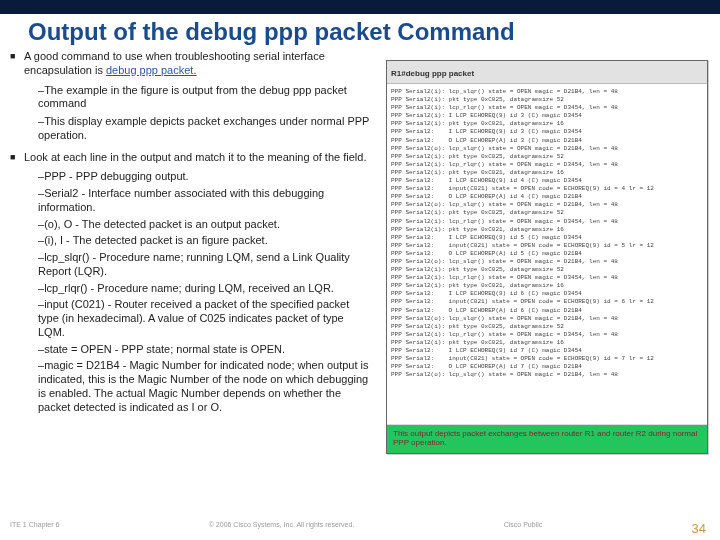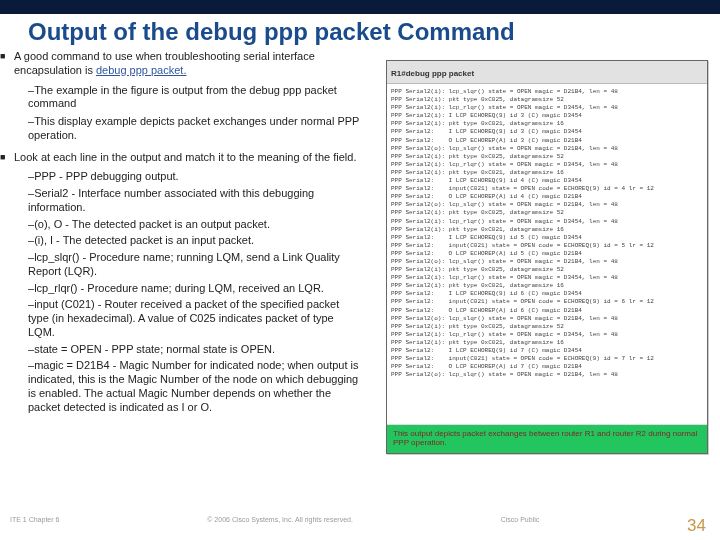--- a/index.html
+++ b/index.html
@@ -1,34 +1,34 @@
 <!DOCTYPE html>
 <html><head>
 <meta charset="utf-8">
 <style>
   * { box-sizing: border-box; margin: 0; padding: 0; }
   html, body { width: 720px; height: 540px; overflow: hidden; font-family: Arial, Helvetica, sans-serif; background: #fff; }
   .slide { position: relative; width: 720px; height: 540px; }
   .topbar { position: absolute; top: 0; left: 0; width: 720px; height: 14px; background: #0a1a3a; }
   .title { position: absolute; top: 18px; left: 28px; font-size: 24px; font-weight: 700; color: #1a4b8c; }
-  .content { position: absolute; top: 50px; left: 0; width: 360px; height: 480px; font-size: 11px; color: #222; line-height: 1.25; }
+  .content { position: absolute; top: 50px; left: 10px; width: 360px; height: 480px; font-size: 11px; color: #222; line-height: 1.25; }
   .bullet1 { position: relative; padding-left: 14px; margin-bottom: 6px; }
   .bullet1::before { content: "■"; position: absolute; left: 0; top: 1px; font-size: 9px; color: #222; }
   .bullet1 .highlight { color: #3055a0; text-decoration: underline; }
   .sub { padding-left: 28px; margin-bottom: 4px; }
   .sub::before { content: "–"; }
   .subsub { padding-left: 28px; margin-bottom: 3px; }
   .subsub::before { content: "–"; }
   .figurebox { position: absolute; top: 60px; right: 12px; width: 322px; height: 394px; border: 1px solid #666; background: #fff; box-shadow: 1px 1px 0 rgba(0,0,0,.2); }
   .figure-header { width: 100%; height: 23px; background: #e2e2e2; border-bottom: 1px solid #bbb; padding: 1px 4px; }
   .figure-header span { font-size: 8px; font-weight: 700; color: #333; }
   .figure-body { padding: 4px 4px 0; font-family: "Courier New", monospace; font-size: 6px; line-height: 1.35; color: #444; white-space: pre; height: 342px; overflow: hidden; }
   .figure-caption { position: absolute; bottom: 0; left: 0; width: 100%; padding: 4px 6px 6px; background: #22c55e; border-top: 1px solid #ddd; font-size: 8px; color: #7a2a2a; }
   .footer { position: absolute; bottom: 4px; left: 10px; width: 700px; font-size: 7px; color: #9a9a9a; display: flex; justify-content: space-between; }
-  .footer .pagenum { color: #c59a4a; font-size: 17px; margin-right: 4px; }
+  .footer .pagenum { color: #c59a4a; font-size: 13px; margin-right: 4px; }
 </style>
 </head>
 <body>
 
 <div class="slide">
   <div class="topbar"></div>
   <h1 class="title">Output of the debug ppp packet Command</h1>
 
   <div class="content">
     <div class="bullet1">
@@ -36,21 +36,21 @@
     </div>
     <div class="sub">The example in the figure is output from the debug ppp packet command</div>
     <div class="sub">This display example depicts packet exchanges under normal PPP operation.</div>
 
     <div class="bullet1" style="margin-top:8px">
       <span>Look at each line in the output and match it to the meaning of the field.</span>
     </div>
     <div class="subsub">PPP - PPP debugging output.</div>
     <div class="subsub">Serial2 - Interface number associated with this debugging information.</div>
     <div class="subsub">(o), O - The detected packet is an output packet.</div>
-    <div class="subsub">(i), I - The detected packet is an input packet.</div>
+    <div class="subsub">(i), I - The detected packet is an figure packet.</div>
     <div class="subsub">lcp_slqr() - Procedure name; running LQM, send a Link Quality Report (LQR).</div>
     <div class="subsub">lcp_rlqr() - Procedure name; during LQM, received an LQR.</div>
     <div class="subsub">input (C021) - Router received a packet of the specified packet type (in hexadecimal). A value of C025 indicates packet of type LQM.</div>
     <div class="subsub">state = OPEN - PPP state; normal state is OPEN.</div>
     <div class="subsub">magic = D21B4 - Magic Number for indicated node; when output is indicated, this is the Magic Number of the node on which debugging is enabled. The actual Magic Number depends on whether the packet detected is indicated as I or O.</div>
   </div>
 
   <div class="figurebox">
     <div class="figure-header"><span>R1#debug ppp packet</span></div>
     <div class="figure-body" id="figure-body">PPP Serial2(i): lcp_slqr() state = OPEN magic = D21B4, len = 48

